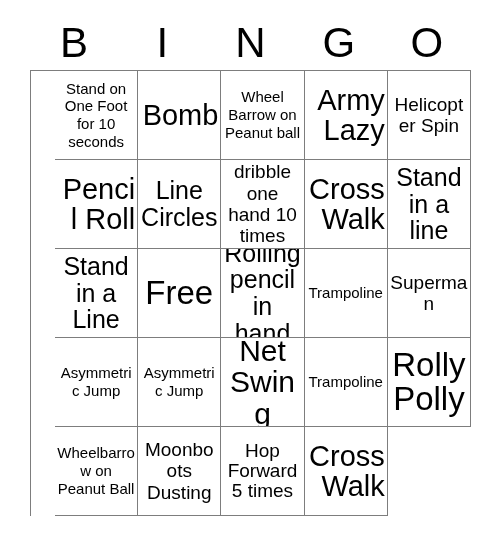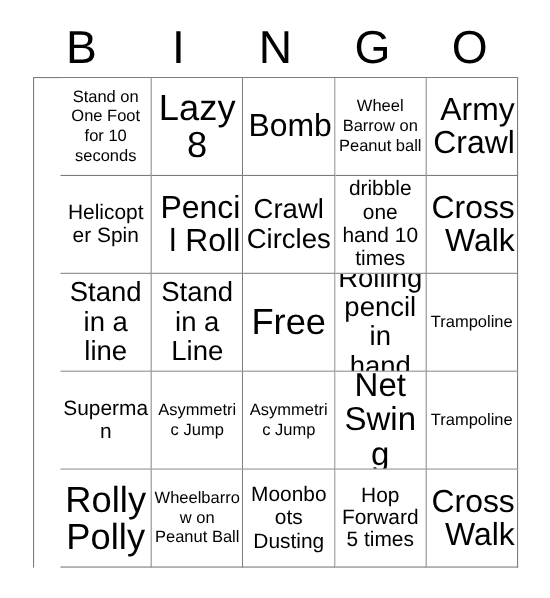--- a/index.html
+++ b/index.html
@@ -99,40 +99,37 @@
     <div class="header-letter">I</div>
     <div class="header-letter">N</div>
     <div class="header-letter">G</div>
     <div class="header-letter">O</div>
   </div>
 
   <div id="grid">
       <div class="cell" data-size="sm">
         <span class="cell-text">Stand on One Foot for 10 seconds</span>
       </div>
-      <div class="cell" data-size="xxl">
-        <span class="cell-text">Lazy 8</span>
-      </div>
       <div class="cell" data-size="xl">
         <span class="cell-text">Bomb</span>
       </div>
       <div class="cell" data-size="sm">
         <span class="cell-text">Wheel Barrow on Peanut ball</span>
       </div>
       <div class="cell" data-size="xl">
-        <span class="cell-text">Army Crawl</span>
+        <span class="cell-text">Army Lazy</span>
       </div>
       <div class="cell" data-size="md">
         <span class="cell-text">Helicopter Spin</span>
       </div>
       <div class="cell" data-size="xl">
         <span class="cell-text">Pencil Roll</span>
       </div>
       <div class="cell" data-size="lg">
-        <span class="cell-text">Crawl Circles</span>
+        <span class="cell-text">Line Circles</span>
       </div>
       <div class="cell" data-size="md">
         <span class="cell-text">dribble one hand 10 times</span>
       </div>
       <div class="cell" data-size="xl">
         <span class="cell-text">Cross Walk</span>
       </div>
       <div class="cell" data-size="lg">
         <span class="cell-text">Stand in a line</span>
       </div>

